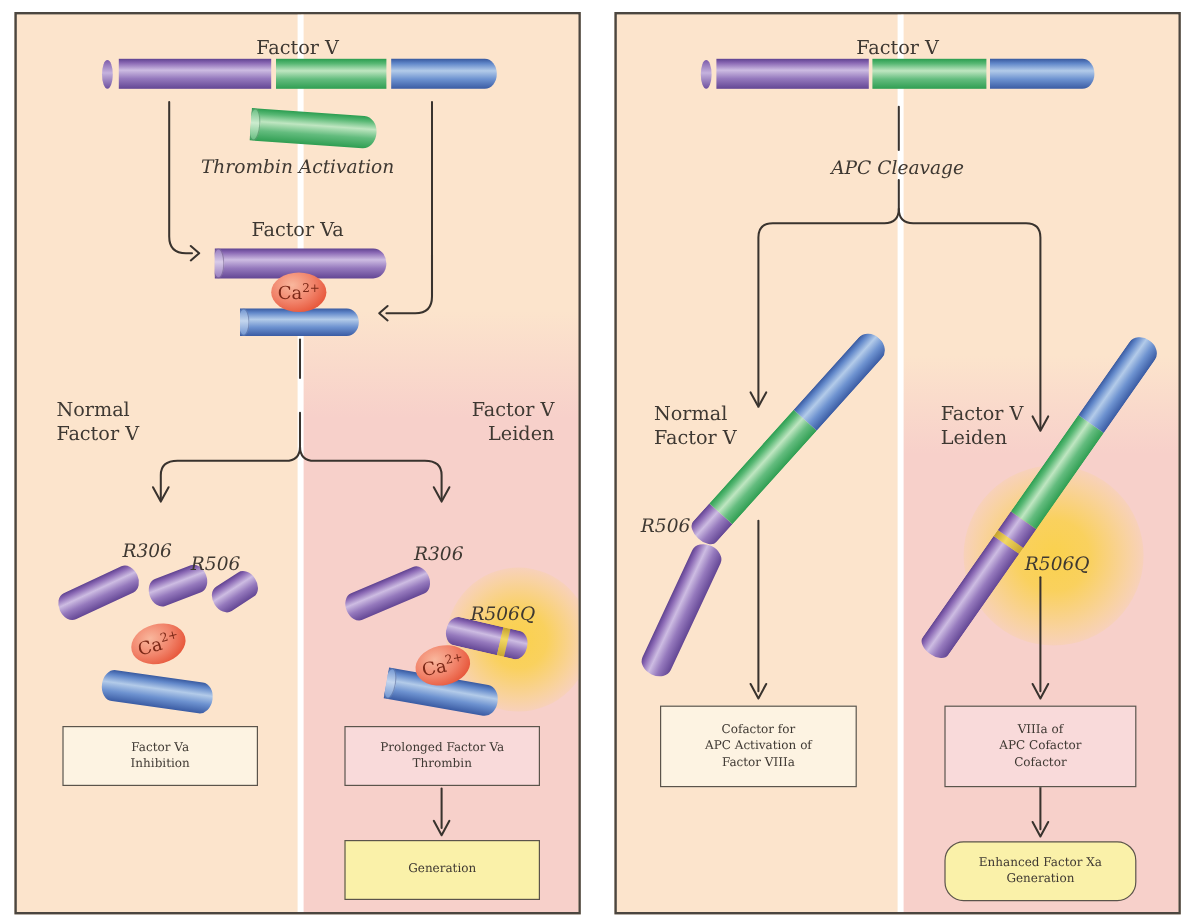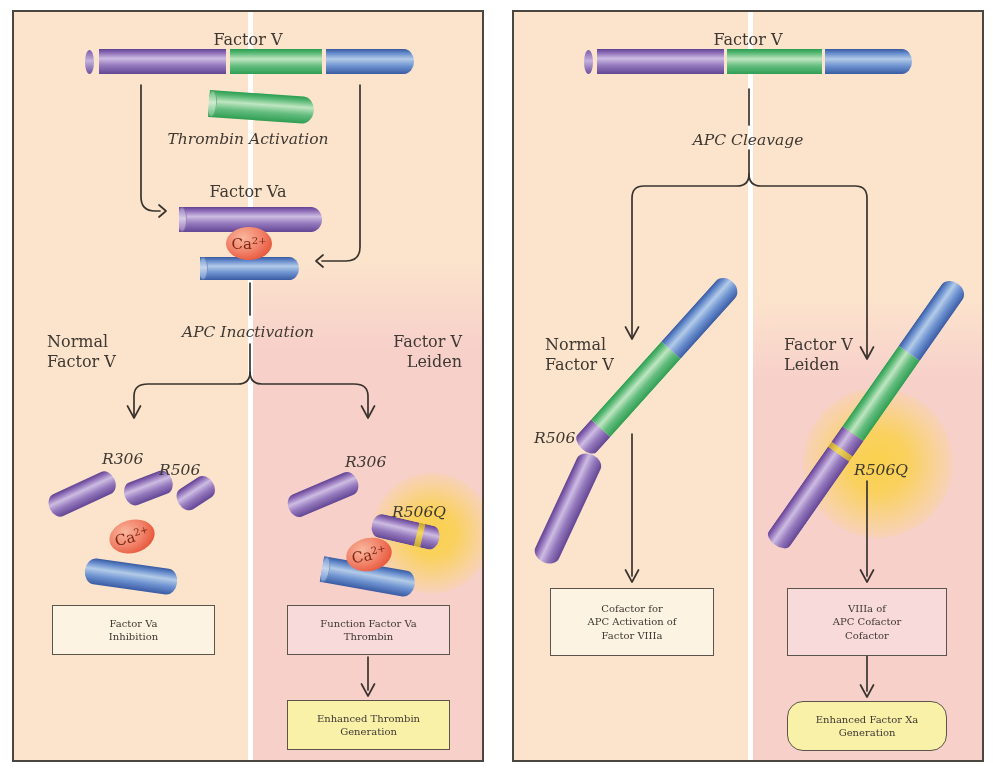--- a/index.html
+++ b/index.html
@@ -109,44 +109,42 @@
       <span class="cap blue"></span>
     </div>
     <div class="ca" style="left:332px;top:526px;transform:rotate(-12deg);">
       <span>Ca</span>
         <sup>2+</sup>
     </div>
 
     <div class="lbl ctr" style="top:18px;">Factor V</div>
     <div class="lbl it ctr" style="top:118px;">Thrombin Activation</div>
     <div class="lbl ctr" style="top:170px;">Factor Va</div>
-    <div class="lbl it ctr" style="top:311px;">APC Inactivation</div>
     <div class="lbl" style="left:33px;top:320px;">
       <span style="display:block">Normal</span>
       <span style="display:block">Factor V</span>
     </div>
     <div class="lbl" style="right:20px;top:320px;text-align:right;">
       <span style="display:block">Factor V</span>
       <span style="display:block">Leiden</span>
     </div>
     <div class="lbl it" style="left:88px;top:438px;">R306</div>
     <div class="lbl it" style="left:145px;top:449px;">R506</div>
     <div class="lbl it" style="left:331px;top:441px;">R306</div>
     <div class="lbl it" style="left:378px;top:491px;">R506Q</div>
 
     <div class="obox bg-cream" style="left:38px;top:593px;width:163px;height:50px;">
       <span>Factor Va</span>
       <span>Inhibition</span>
     </div>
     <div class="obox bg-pink" style="left:273px;top:593px;width:163px;height:50px;">
-      <span>Function Factor Va</span>
+      <span>Prolonged Factor Va</span>
       <span>Thrombin</span>
     </div>
     <div class="obox bg-yellow" style="left:273px;top:688px;width:163px;height:50px;">
-      <span>Enhanced Thrombin</span>
       <span>Generation</span>
     </div>
   </section>
 
   <section class="panel" id="panelR">
     <div class="halfpink"></div>
     <div class="divider"></div>
 
     <div class="glow" style="left:289px;top:376px;width:150px;height:150px;"></div>
 

